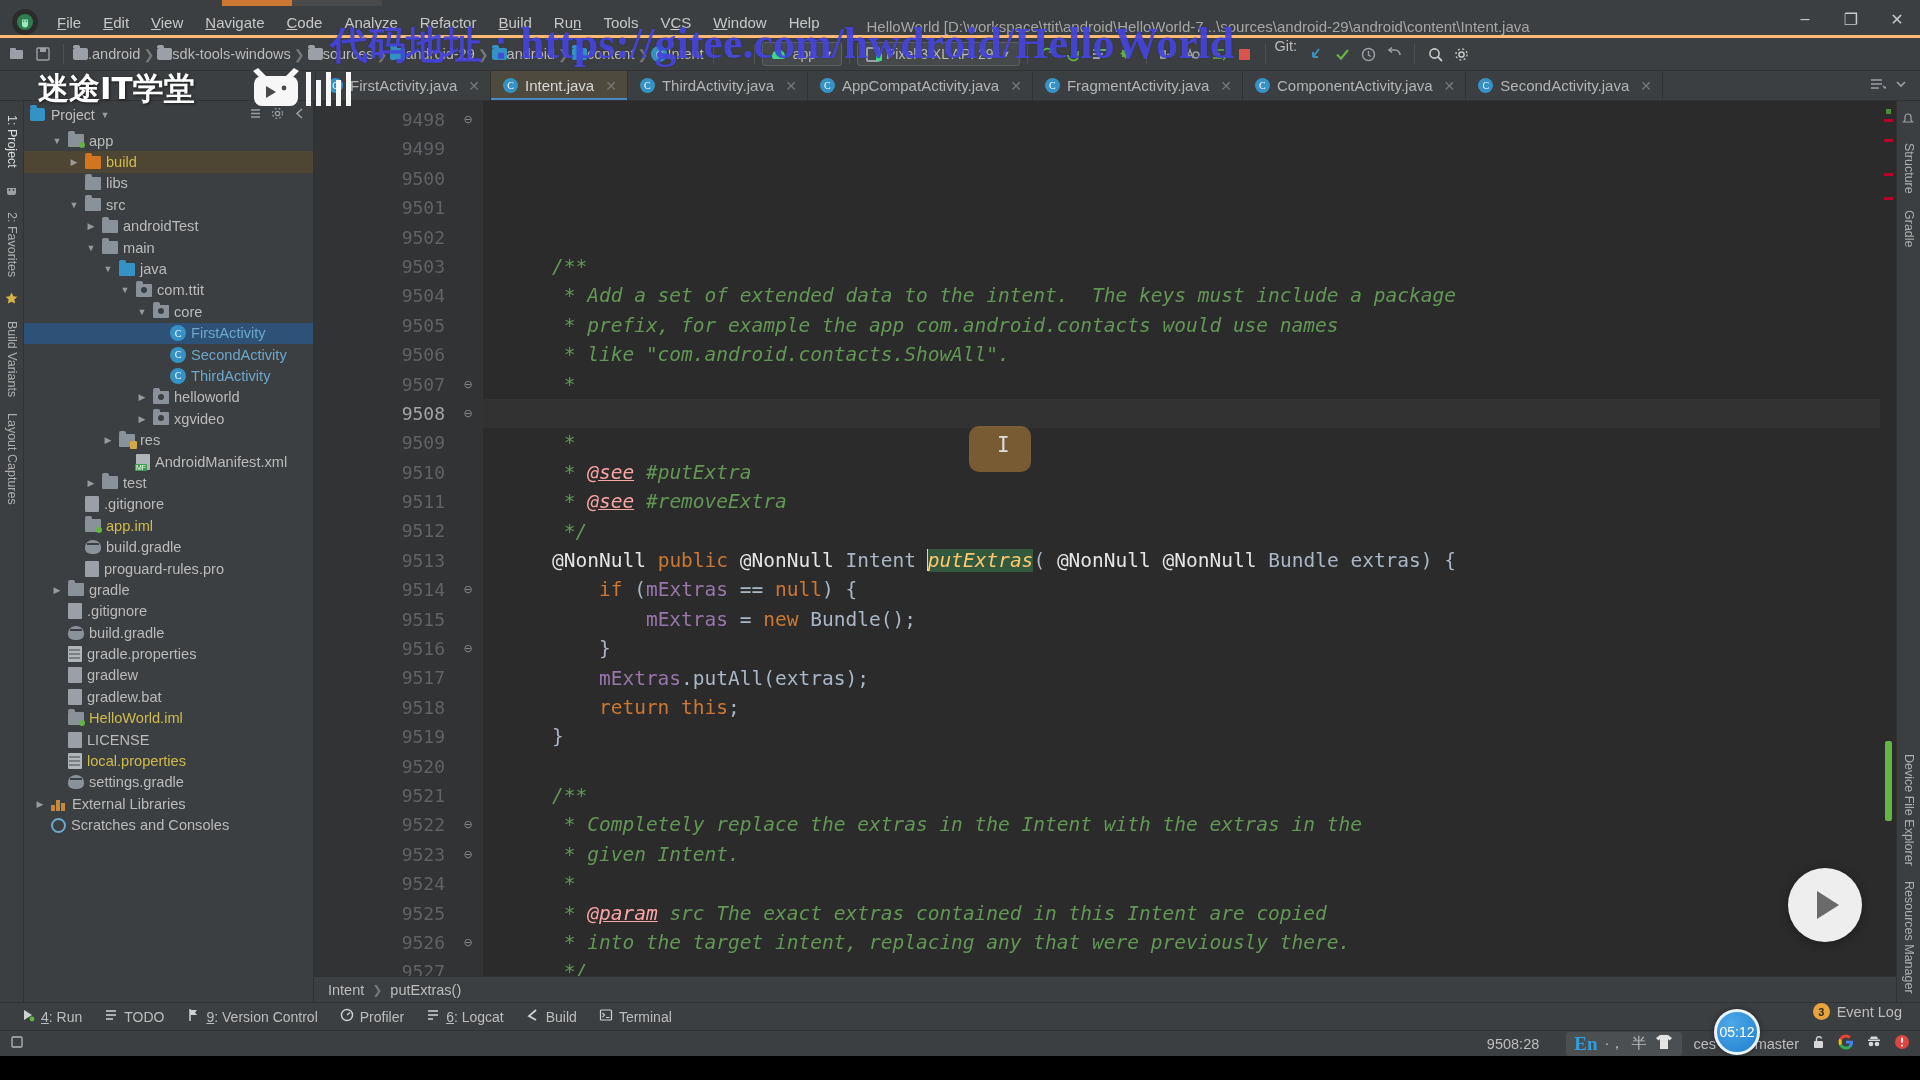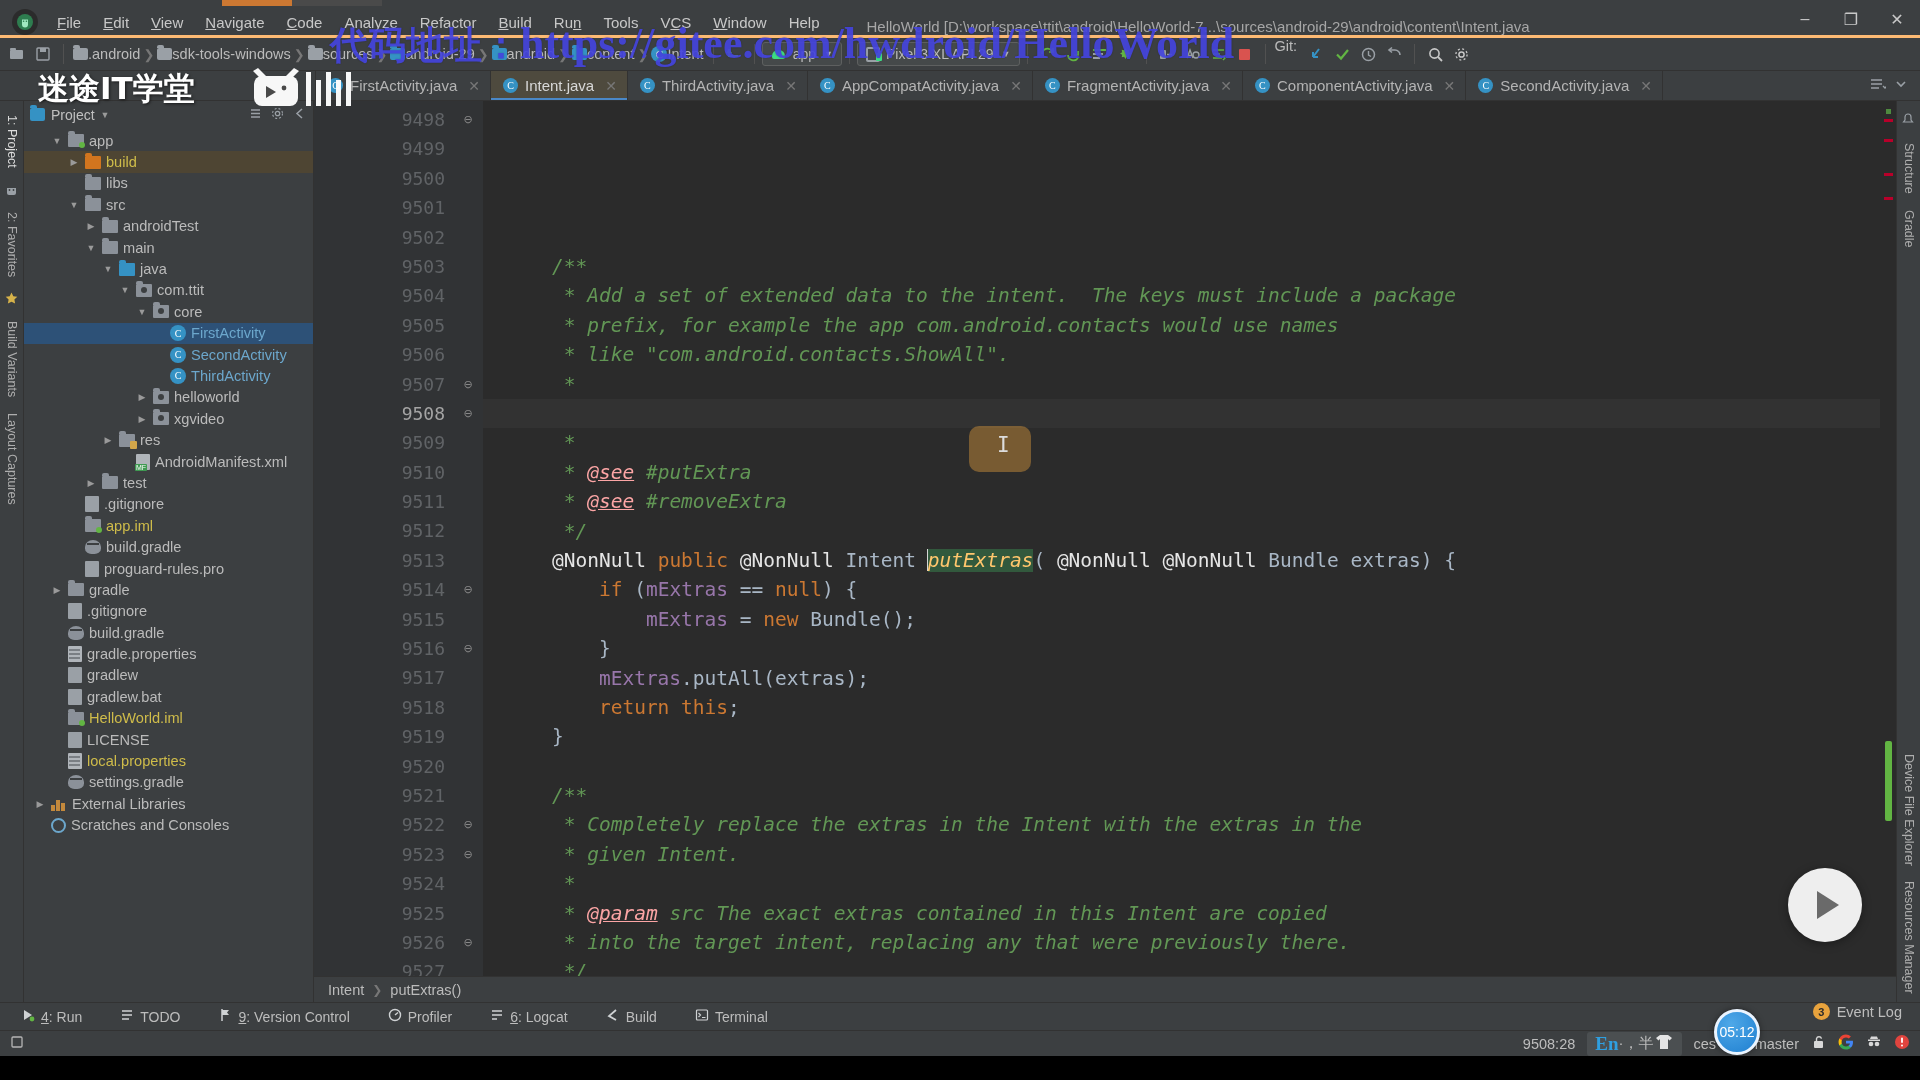--- a/index.html
+++ b/index.html
@@ -307,37 +307,37 @@
   .breadcrumb-bar {
     height:26px; flex:0 0 26px; background:#3c3f41;
     display:flex; align-items:center; gap:8px; padding-left:14px;
     font-size:14.5px; color:#bbb; border-top:1px solid #323232;
   }
   .breadcrumb-bar .sep{color:#777;font-size:12px;}
 
   
   .bottombar {
     height:28px; flex:0 0 28px; background:#3c3f41;
-    display:flex; align-items:center; gap:20px; padding-left:12px;
+    display:flex; align-items:center; gap:4px; padding-left:12px;
     font-size:14px; color:#bdbdbd;
     border-top:1px solid #323232;
   }
   .bb-item { display:flex; align-items:center; gap:6px; padding:2px 9px; white-space:nowrap;}
   .bb-item u{text-decoration:underline;}
   .statusbar {
     height:26px; flex:0 0 26px; background:#3c3f41;
     display:flex; align-items:center; gap:8px; padding:0 10px;
     font-size:14.5px; color:#bdbdbd;
     border-top:1px solid #323232; position:relative;
   }
   .sb-msg{ margin-left:6px; color:#c4c4c4;}
   .sb-right{ margin-left:auto; display:flex;align-items:center;gap:12px;}
   .ime-box{
     background:#4b4f51;border-radius:3px;padding:1px 8px;
-    display:flex;align-items:center;font-size:15px;
+    display:flex;align-items:center;gap:7px;font-size:15px;margin-left:15px;
   }
   .ime-en{color:#2f9fe0;font-size:19px;font-weight:bold;font-family:"Liberation Serif",serif;}
   .clock-pill{
     position:absolute; right:160px; top:-22px;
     width:46px;height:46px;border-radius:50%;
     background:radial-gradient(circle at 35% 30%, #4ea8e8, #1f7fd0);
     border:3px solid #eaf4ff;
     display:flex;align-items:center;justify-content:center;
     color:#fff;font-size:14px;
     box-shadow:0 0 6px rgba(0,0,0,.4);

